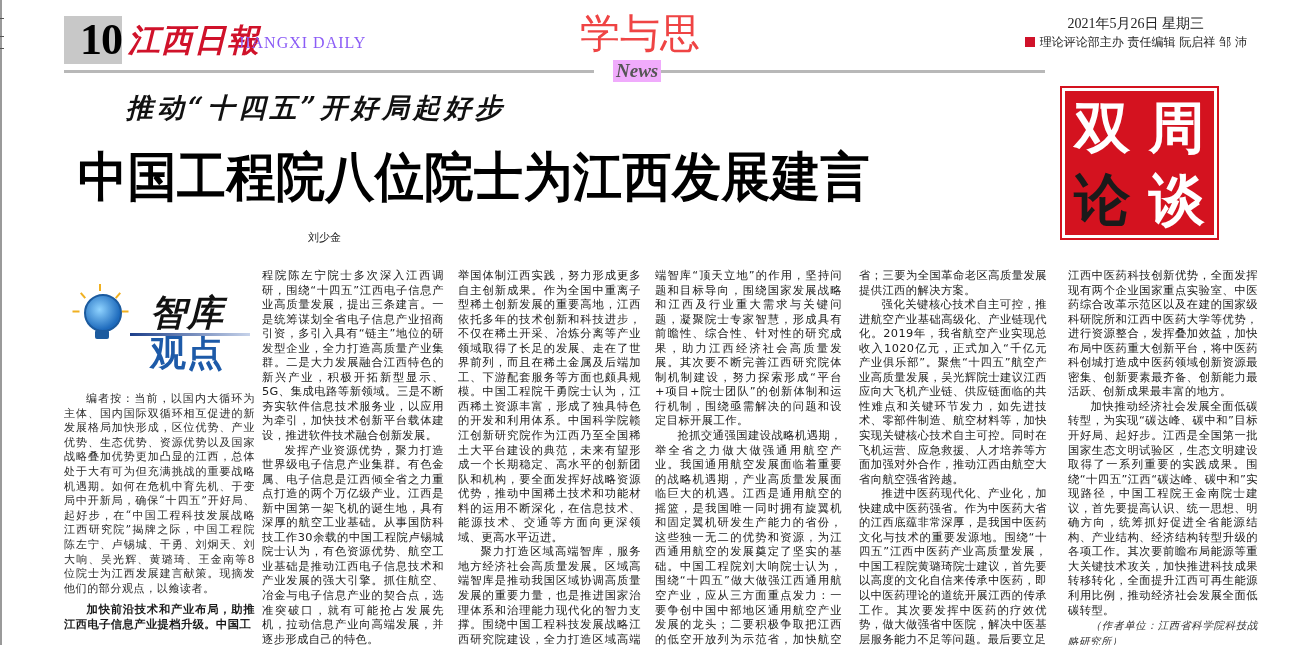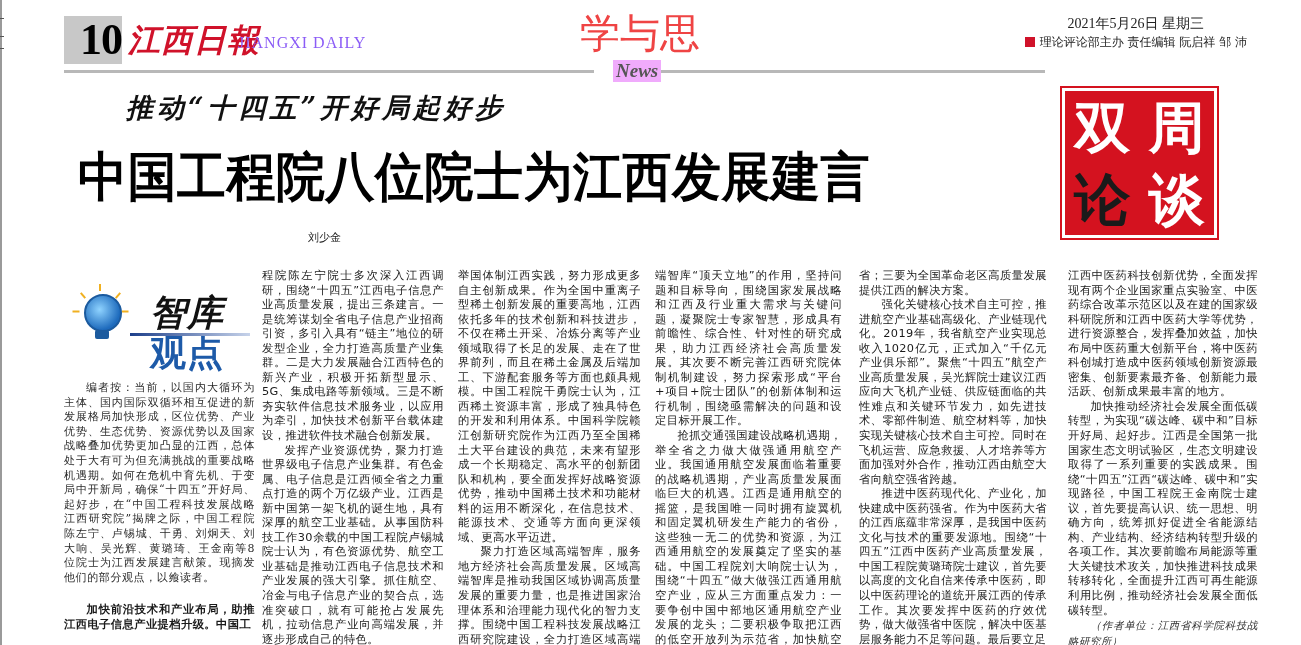--- a/index.html
+++ b/index.html
@@ -109,21 +109,21 @@
 
     
     .col {
       position: absolute; top: 269px; font-size: 11.3px; line-height: 14.55px;
       text-align: justify; color: #1a1a1a; letter-spacing: 0.4px;
     }
     .col p { margin: 0; text-indent: 2em; }
     .col p.cont { text-indent: 0; }
     .col .em { font-weight: normal; }
     .editor-note {
-      position: absolute; left: 64px; top: 381px; width: 191px;
+      position: absolute; left: 64px; top: 392px; width: 191px;
       font-family: "DejaVu Serif", serif; font-size: 11px; line-height: 14.6px;
       letter-spacing: 0.6px; text-align: justify; color: #2a2a2a;
     }
     .editor-note p { margin: 0; text-indent: 2em; }
     .col1-body { position: absolute; left: 64px; top: 603px; width: 191px; font-size: 11.3px; line-height: 14.55px; letter-spacing: 0.4px; text-align: justify; }
     .col1-body p { margin: 0; text-indent: 2em; }
     .affil { font-family: "DejaVu Serif", serif; font-style: italic; font-size: 10.5px; color: #333; }
   </style>
 </head>
 <body>

